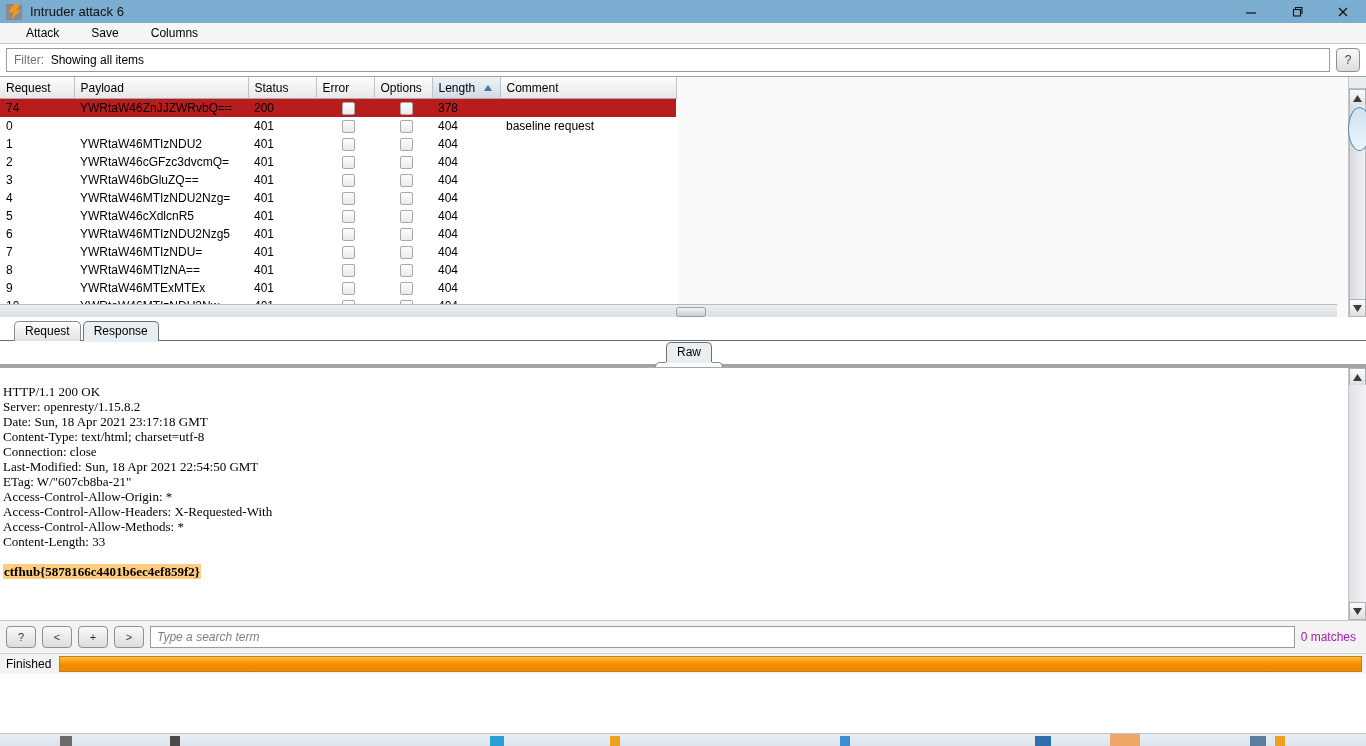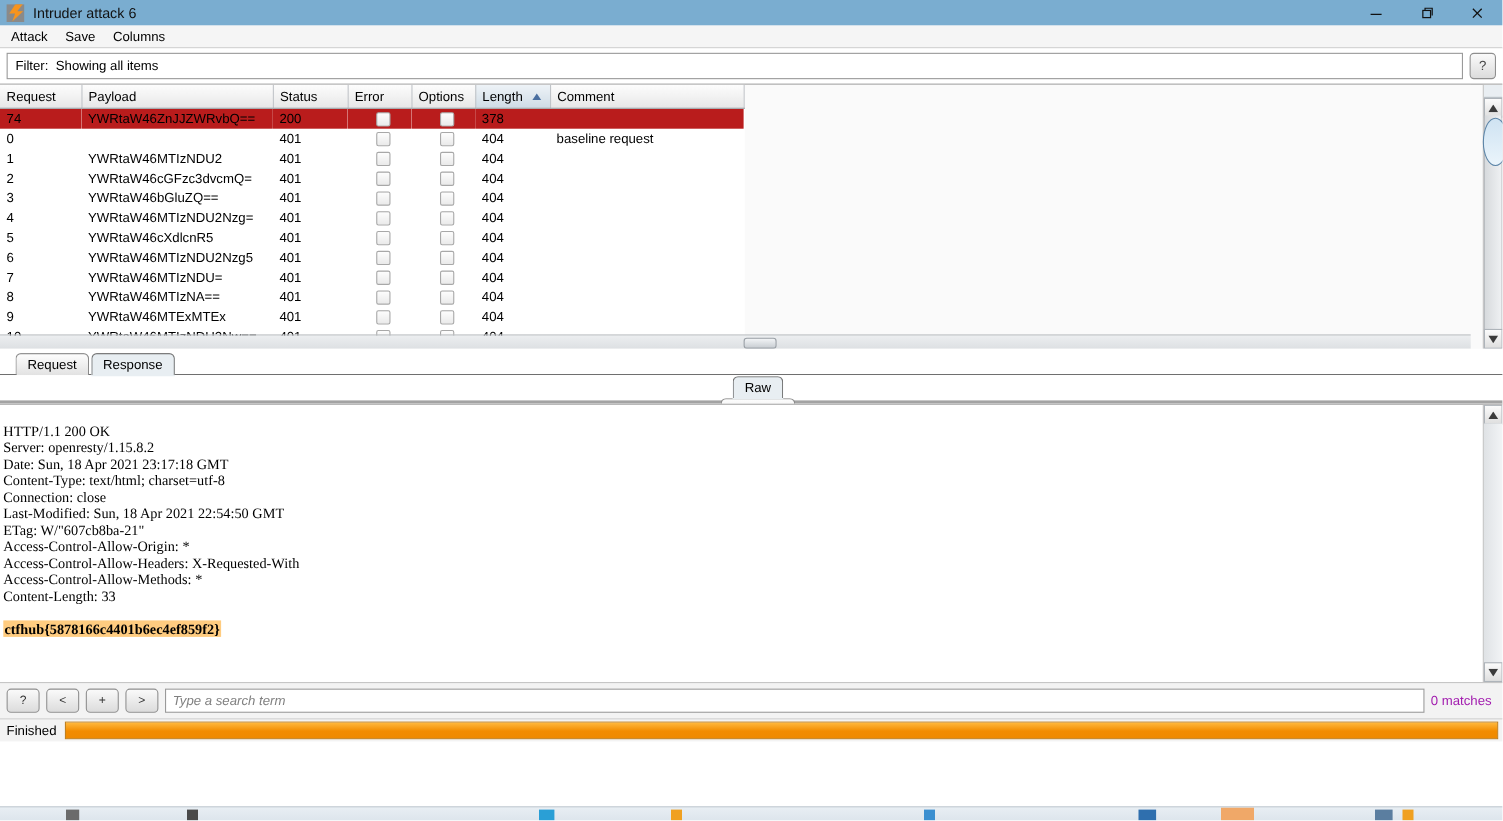--- a/index.html
+++ b/index.html
@@ -37,21 +37,21 @@
   .tb-btn {
     width: 46px; height: 23px; display: flex; align-items: center; justify-content: center;
     color: #1a1a1a; font-size: 13px;
   }
   .tb-btn svg { display: block; }
 
   
   .menubar {
     height: 20px; background: #f5f5f5;
     border-bottom: 1px solid #c8c8c8;
-    display: flex; align-items: center; padding-left: 8px; gap: 12px;
+    display: flex; align-items: center; padding-left: 24px; gap: 28px;
   }
   .menu-item { font-size: 12px; color: #000; padding: 1px 2px; }
 
   
   .tabstrip {
     height: 24px; background: #ffffff;
     display: flex; align-items: flex-end; padding-left: 8px;
     position: relative;
     border-bottom: 1px solid #8a8a8a;
   }
@@ -74,21 +74,21 @@
   .filterrow {
     display: flex; align-items: center;
     padding: 4px 6px 4px 6px; gap: 6px;
     background: #ffffff;
   }
   .filterbar {
     flex: 1; height: 22px; line-height: 22px;
     border: 1px solid #9a9a9a; background: #fff;
     padding-left: 7px; font-size: 12px;
   }
-  .filterbar .flabel { color: #000000; }
+  .filterbar .flabel { color: #737373; }
   .help-btn {
     width: 22px; height: 22px; flex: none;
     border: 1px solid #8f8f8f; border-radius: 4px;
     background: linear-gradient(to bottom, #fafafa, #dcdcdc);
     display: flex; align-items: center; justify-content: center;
     font-size: 12px; color: #444;
   }
 
   
   .results-wrap {

